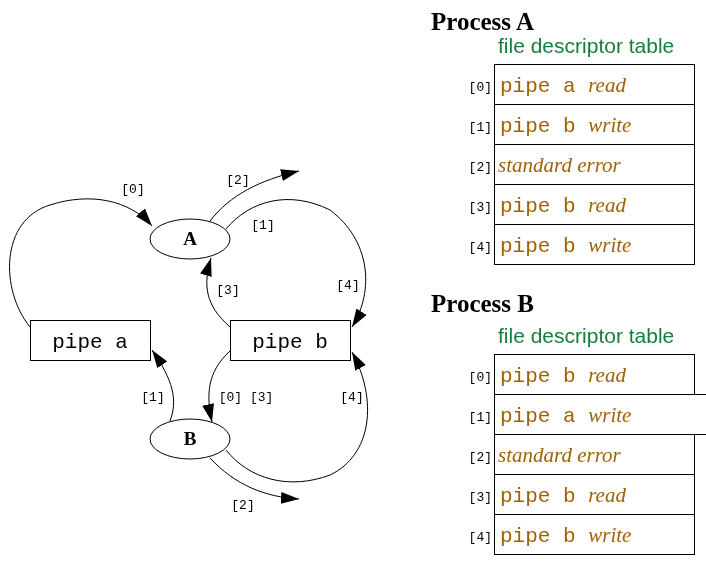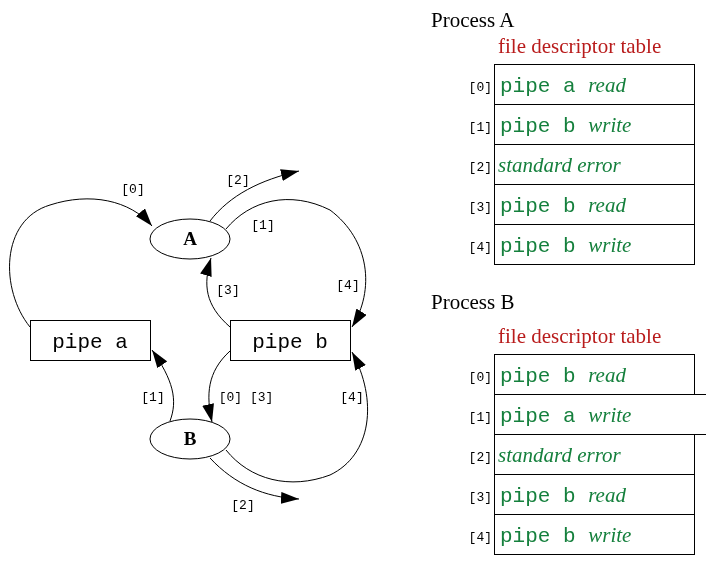--- a/index.html
+++ b/index.html
@@ -1,22 +1,22 @@
 <!DOCTYPE html>
 <html><head>
 <meta charset="utf-8">
 <style>
   html, body { margin: 0; padding: 0; background: #ffffff; }
   body { width: 706px; height: 566px; position: relative; overflow: hidden; }
   #graph { position: absolute; left: 0; top: 0; }
-  .ptitle { position: absolute; font-family: "Liberation Serif", serif; font-size: 21px; font-weight: normal; color: #000; }
-  .psub { position: absolute; font-family: Liberation Serif, serif; font-size: 21px; color: #b91c1c; }
+  .ptitle { position: absolute; font-family: "Liberation Serif", serif; font-size: 25px; font-weight: bold; color: #000; }
+  .psub { position: absolute; font-family: Liberation Sans, sans-serif; font-size: 21px; color: #15803d; }
   .fdt { position: absolute; left: 494px; width: 200px; border-collapse: collapse; }
   .fdt .row { position: absolute; left: 0; width: 199px; height: 39px; border: 1px solid #000; box-sizing: content-box; }
-  .row .name { position: absolute; left: 5px; top: 8px; font-family: "Liberation Mono", monospace; font-size: 21px; color: #15803d; white-space: pre; }
+  .row .name { position: absolute; left: 5px; top: 8px; font-family: "Liberation Mono", monospace; font-size: 21px; color: #a16207; white-space: pre; }
   .row .mode { font-family: "Liberation Serif", serif; font-style: italic; font-size: 21px; }
   .idx { position: absolute; font-family: "Liberation Mono", monospace; font-size: 13px; color: #000; text-align: right; width: 30px; }
   svg text { fill: #000; }
 </style>
 </head>
 <body>
 
 <svg id="graph" width="400" height="566" viewBox="0 0 400 566">
   <defs>
     <marker id="arr" markerWidth="10" markerHeight="8" refX="10" refY="4" orient="auto" markerUnits="userSpaceOnUse">

